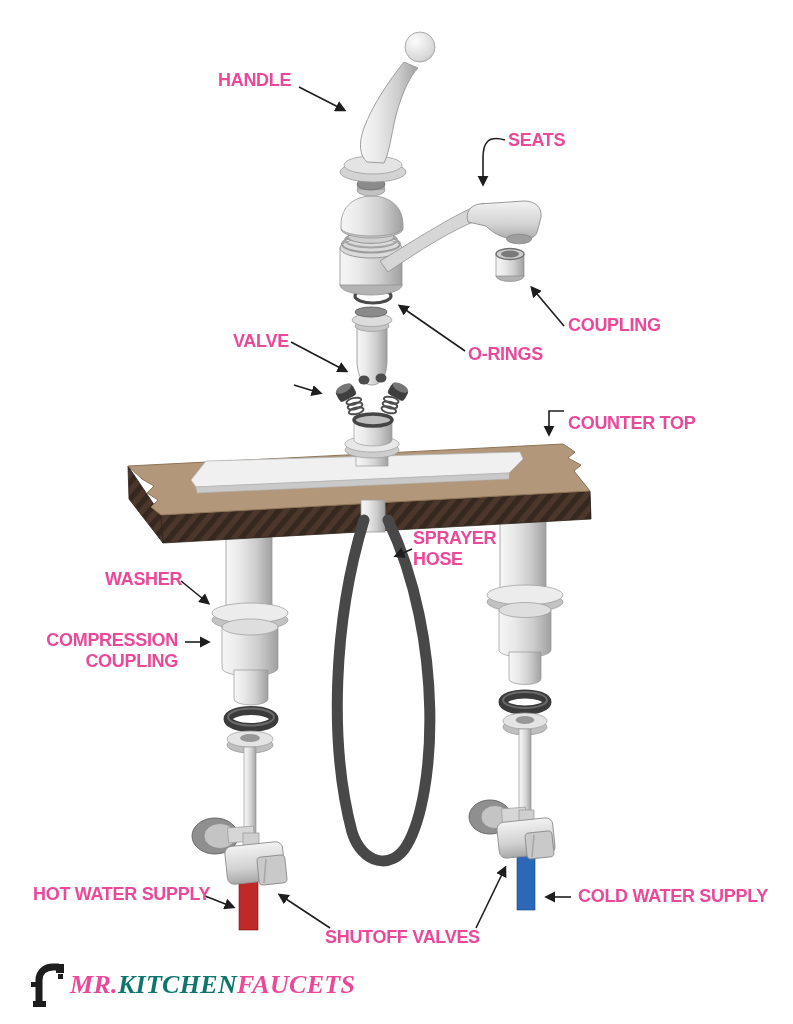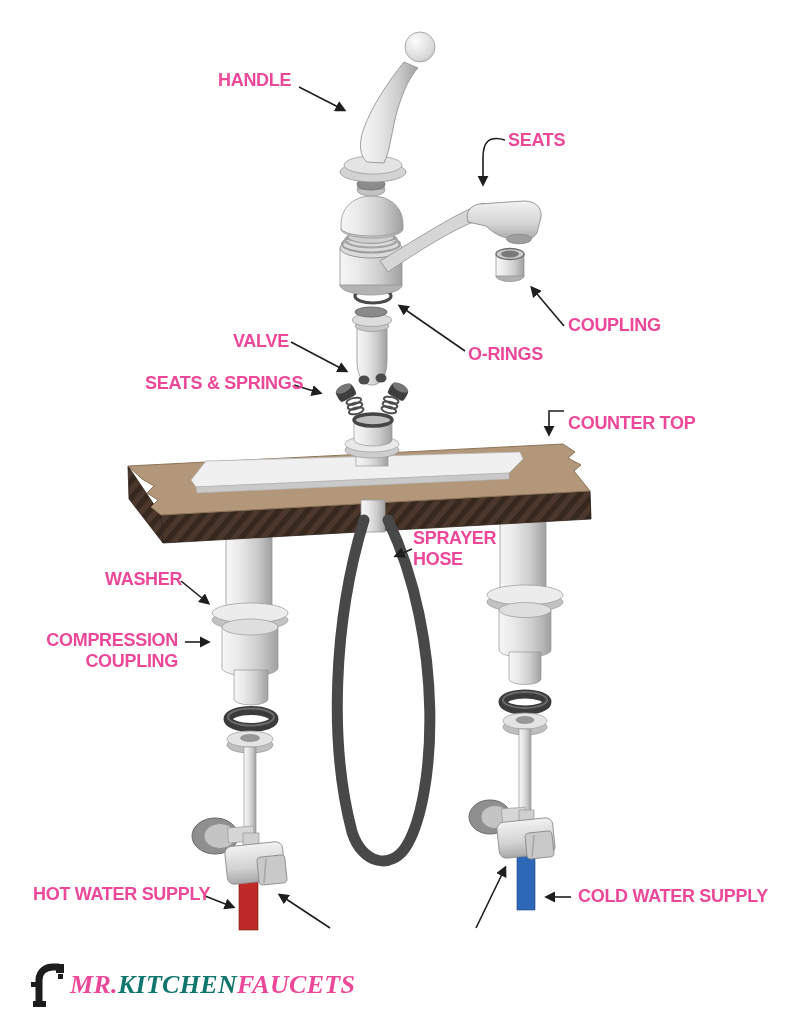--- a/index.html
+++ b/index.html
@@ -228,33 +228,33 @@
     <path class="arrow" d="M 330,928 L 280,895" marker-end="url(#ah)"></path>
     <path class="arrow" d="M 476,928 L 505,868" marker-end="url(#ah)"></path>
   </g>
 </svg>
 
 <div class="lbl" style="left:218px;top:70px">HANDLE</div>
 <div class="lbl" style="left:508px;top:130px">SEATS</div>
 <div class="lbl" style="left:568px;top:315px">COUPLING</div>
 <div class="lbl" style="left:468px;top:344px">O-RINGS</div>
 <div class="lbl" style="left:233px;top:331px">VALVE</div>
-<div class="lbl" style="left:145px;top:373px">SEATS &amp; SPRINGS</div>
 <div class="lbl" style="left:568px;top:413px">COUNTER TOP</div>
 <div class="lbl" style="left:413px;top:528px">
   <div>SPRAYER</div>
   <div>HOSE</div>
 </div>
 <div class="lbl" style="left:105px;top:569px">WASHER</div>
 <div class="lbl right" style="left:38px;top:630px;width:140px">
   <div>COMPRESSION</div>
   <div>COUPLING</div>
 </div>
 <div class="lbl" style="left:33px;top:884px">HOT WATER SUPPLY</div>
 <div class="lbl" style="left:578px;top:886px">COLD WATER SUPPLY</div>
+<div class="lbl" style="left:325px;top:927px">SHUTOFF VALVES</div>
 
 <div id="logo">
   <svg width="34" height="46" viewBox="0 0 34 46">
     <path d="M 9,42 L 9,18 C 9,10 15,5 23,5 L 29,5" stroke="#1d1d1d" stroke-width="7" fill="none"></path>
     <rect x="3" y="39" width="13" height="6" fill="#1d1d1d"></rect>
     <rect x="26" y="2" width="8" height="9" fill="#1d1d1d"></rect>
     <rect x="28" y="12" width="5" height="5" fill="#1d1d1d"></rect>
     <rect x="1" y="20" width="8" height="5" fill="#1d1d1d"></rect>
   </svg>
   <div id="logo-text"><span class="logo-dark">MR.</span><span class="logo-blue">KITCHEN</span><span class="logo-dark">FAUCETS</span></div>

